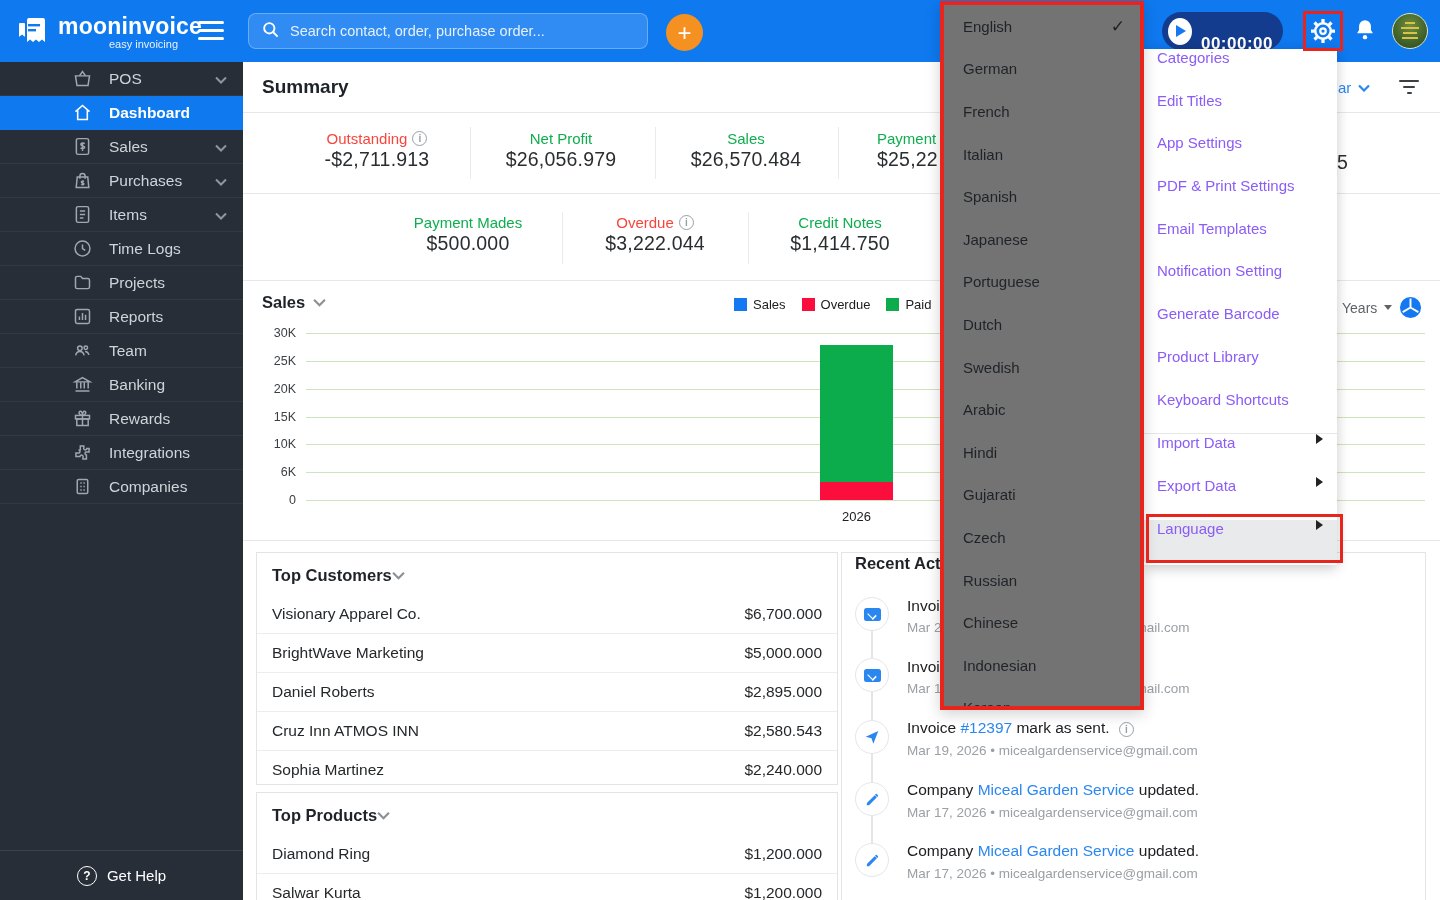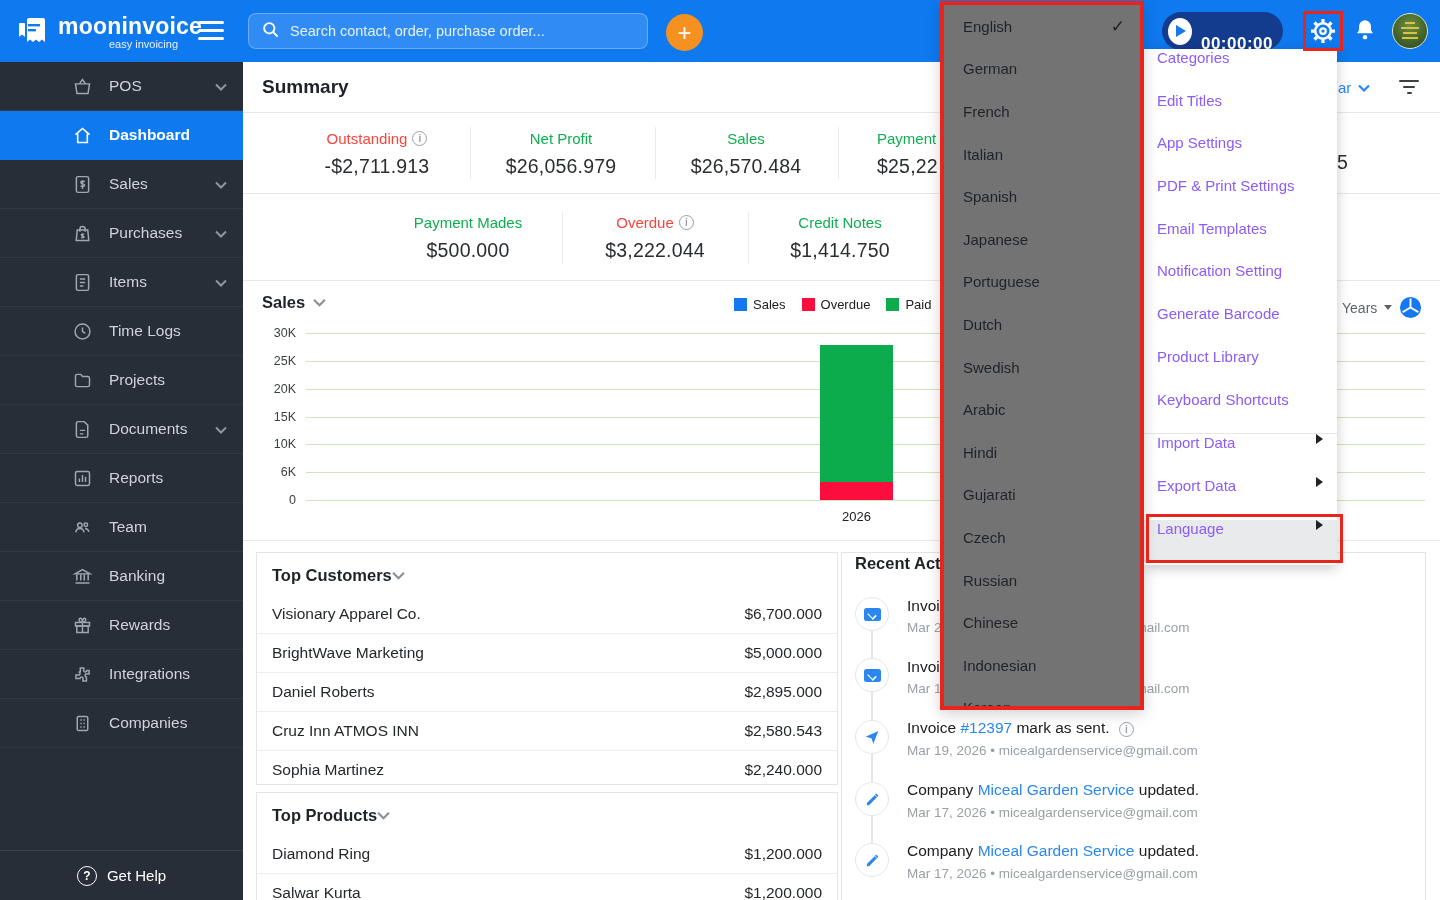--- a/index.html
+++ b/index.html
@@ -21,35 +21,35 @@
   .play-circle { width:27px; height:27px; border-radius:50%; background:#fff; display:flex; align-items:center; justify-content:center; margin-right:9px; }
   .play-tri { width:0; height:0; border-left:10px solid #1478f0; border-top:6px solid transparent; border-bottom:6px solid transparent; margin-left:3px; }
   .timer-text { color:#fff; font-size:17px; font-weight:bold; letter-spacing:.5px;margin-top:25px; }
   .gear-btn { position:absolute; left:1308px; top:16px; cursor:pointer; }
   .bell-btn { position:absolute; left:1352px; top:17px; cursor:pointer; }
   .avatar { position:absolute; left:1392px; top:13px; width:36px; height:36px; border-radius:50%; background:radial-gradient(circle at 50% 35%, #6f8f3c 0%, #44652c 55%, #2c4520 100%); border:1px solid #d9e6c0; overflow:hidden; }
   .avatar i { display:block; height:2px; background:#d8c24a; margin:3px auto 0; }
 
   
   .sidebar { position:absolute; left:0; top:62px; width:243px; height:838px; background:#272e37; }
-  .side-item { height:49px; display:flex; align-items:center; border-bottom:1px solid #313943; color:#ced4d9; font-size:15.5px; font-weight:500; padding-left:72px; padding-right:16px; cursor:pointer; }
+  .side-item { height:34px; display:flex; align-items:center; border-bottom:1px solid #313943; color:#ced4d9; font-size:15.5px; font-weight:500; padding-left:72px; padding-right:16px; cursor:pointer; }
   .side-item .icn { width:22px; height:22px; color:#9fa8b1; flex:none; display:flex; align-items:center; }
   .side-item .lbl { margin-left:15px; }
   .side-item .chev { margin-left:auto; color:#8e979f; }
   .side-item.active { background:#0f79f0; color:#fff; border-bottom-color:transparent; font-weight:bold; }
   .side-item.active .icn { color:#fff; }
   .side-footer { position:absolute; left:0; bottom:0; width:243px; height:50px; border-top:1px solid #3a424c; display:flex; align-items:center; justify-content:center; gap:10px; color:#fff; font-size:15px; font-weight:500; cursor:pointer; }
   .help-circle { width:20px; height:20px; border:1.6px solid #fff; border-radius:50%; display:flex; align-items:center; justify-content:center; font-size:12px; font-weight:bold; }
 
   
   .page-title { position:absolute; left:262px; top:76px; font-size:19px; font-weight:600; color:#1f2328; }
   .hline { position:absolute; height:1px; background:#e6e8ea; }
   .stat { position:absolute; width:170px; text-align:center; }
   .stat .slabel { font-size:15px; display:inline-flex; align-items:center; gap:5px; }
-  .stat .sval { font-size:19.5px; font-weight:500; color:#2b2e31; margin-top:7px; letter-spacing:.2px; }
+  .stat .sval { font-size:19.5px; font-weight:500; color:#2b2e31; letter-spacing:.2px; }
   .tone-red { color:#f8453c; } .tone-green { color:#0eae4f; }
   .vline { position:absolute; width:1px; background:#e9ebed; }
   .info-i { width:15px; height:15px; border:1.4px solid #9aa0a6; border-radius:50%; color:#9aa0a6; font-size:10px; font-style:normal; display:inline-flex; align-items:center; justify-content:center; font-weight:bold; }
   .stat-left { text-align:left; width:90px; overflow:visible; white-space:nowrap; }
   .frag-val { position:absolute; left:1337px; top:151px; font-size:19.5px; font-weight:500; color:#2b2e31; }
   .year-frag { position:absolute; left:1338px; top:79px; color:#2b87f0; font-size:15px; font-weight:500; display:flex; align-items:center; gap:7px; cursor:pointer; }
   .filter-ic { position:absolute; left:1399px; top:80px; cursor:pointer; }
   .filter-ic div { background:#3c4043; height:2px; border-radius:1px; margin:0 auto 4px; }
 
   
@@ -226,32 +226,20 @@
       <span class="icn">
           <svg width="21" height="21" viewBox="0 0 24 24" fill="none" stroke="currentColor" stroke-width="1.7">
             <path d="M4 7a2 2 0 0 1 2-2h4l2 2.5h6a2 2 0 0 1 2 2V17a2 2 0 0 1-2 2H6a2 2 0 0 1-2-2V7z"></path>
           </svg>
         </span>
       <span class="lbl">Projects</span>
     </div>
     <div class="side-item">
       <span class="icn">
           <svg width="21" height="21" viewBox="0 0 24 24" fill="none" stroke="currentColor" stroke-width="1.7">
-            <path d="M7 3h7l4 4v12a2 2 0 0 1-2 2H7a2 2 0 0 1-2-2V5a2 2 0 0 1 2-2z"></path>
-            <path d="M9 13h6M9 17h4"></path>
-          </svg>
-        </span>
-      <span class="lbl">Documents</span>
-      <span class="chev"><svg width="12" height="8" viewBox="0 0 12 8" fill="none" stroke="currentColor" stroke-width="2">
-            <path d="M1 1.5l5 5 5-5"></path>
-          </svg></span>
-    </div>
-    <div class="side-item">
-      <span class="icn">
-          <svg width="21" height="21" viewBox="0 0 24 24" fill="none" stroke="currentColor" stroke-width="1.7">
             <rect x="4" y="4" width="16" height="16" rx="2"></rect>
             <path d="M8.5 16v-4M12 16V8M15.5 16v-6"></path>
           </svg>
         </span>
       <span class="lbl">Reports</span>
     </div>
     <div class="side-item">
       <span class="icn">
           <svg width="21" height="21" viewBox="0 0 24 24" fill="none" stroke="currentColor" stroke-width="1.7">
             <circle cx="9" cy="9.5" r="2.6"></circle>

